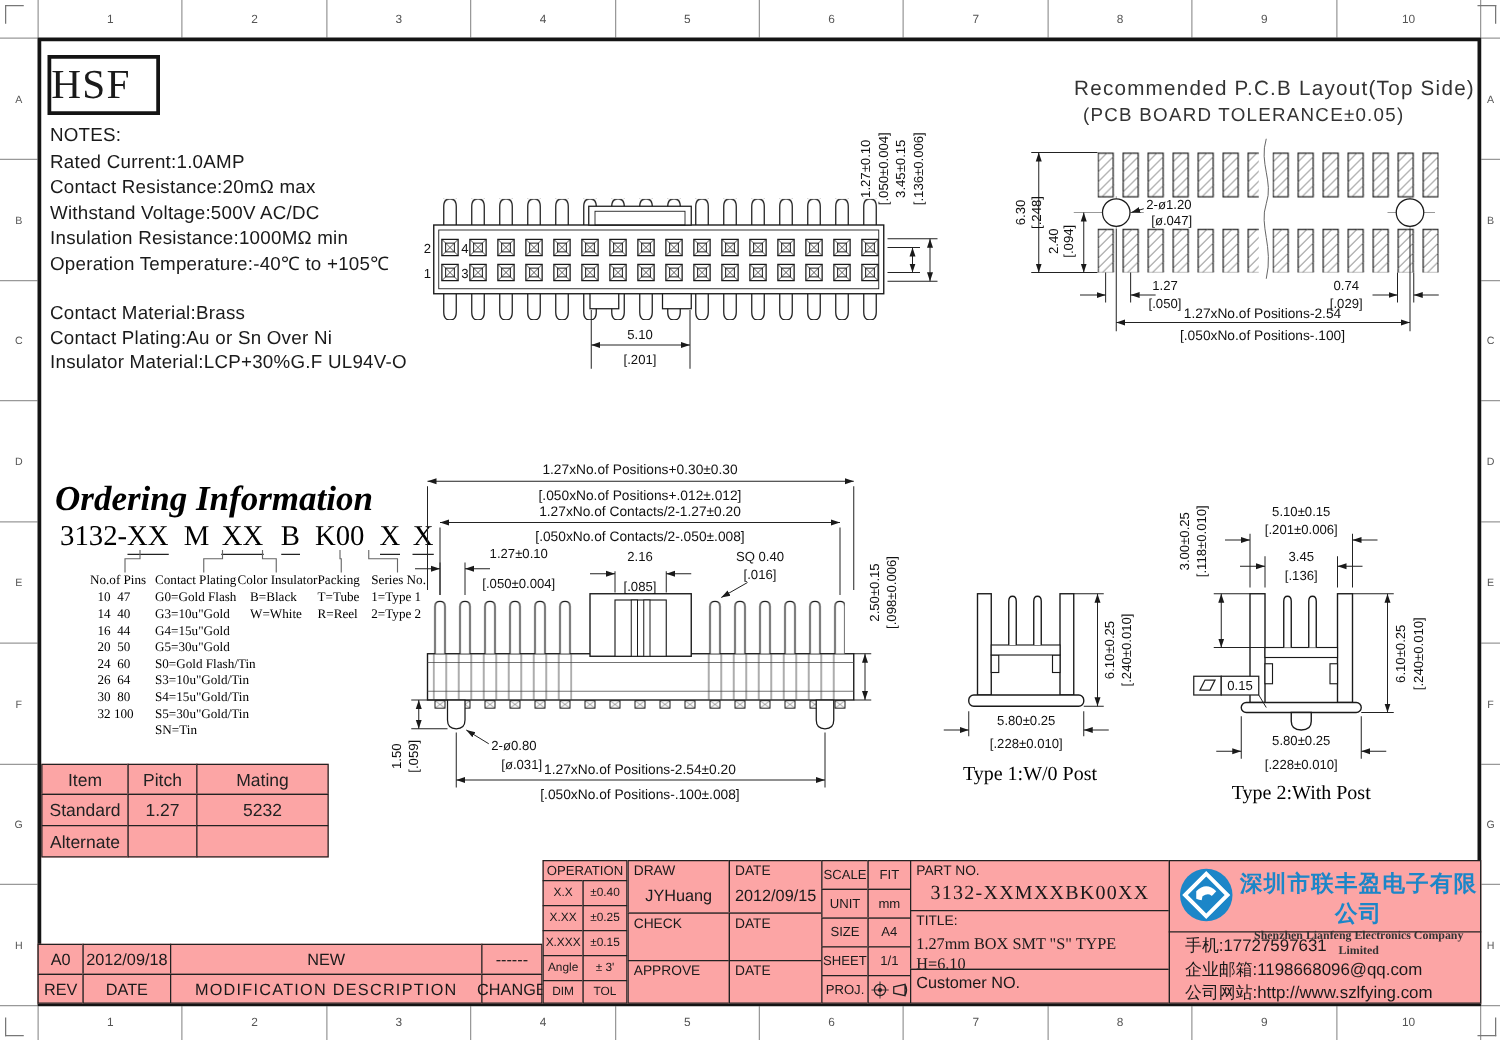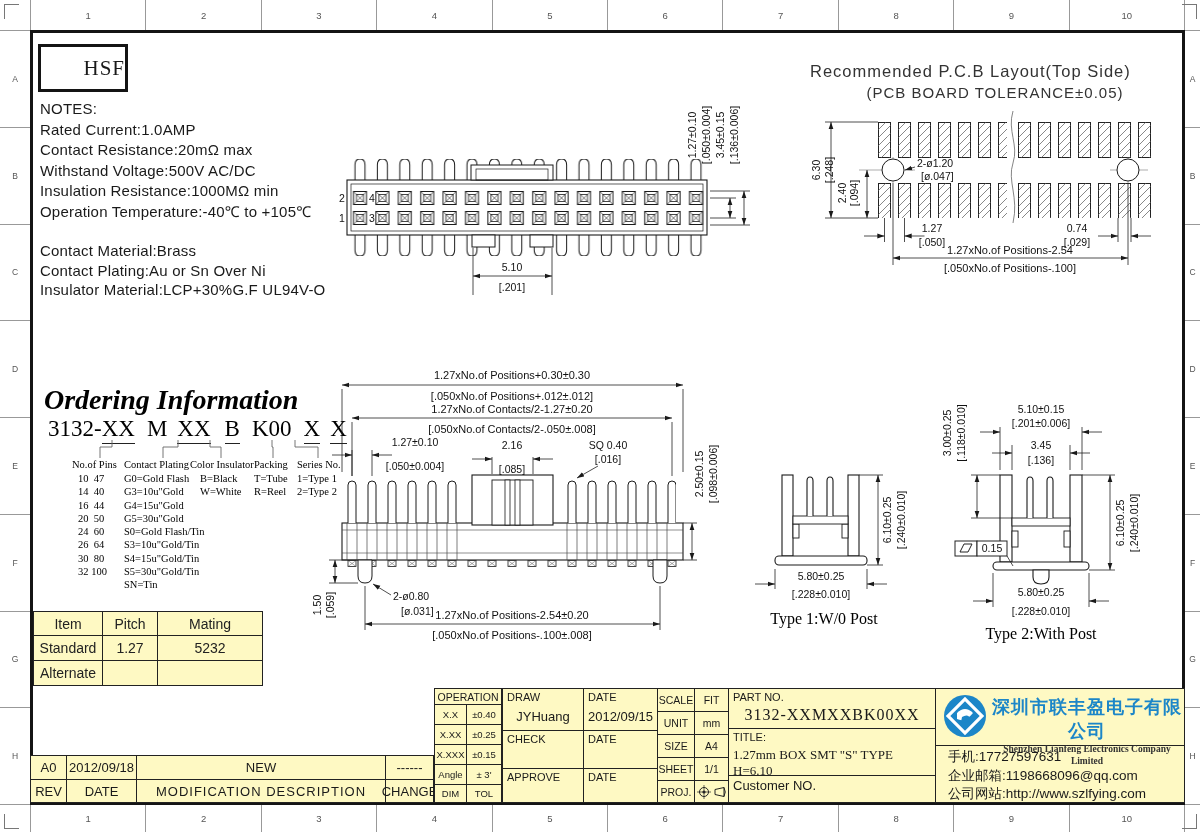--- a/index.html
+++ b/index.html
@@ -14,38 +14,38 @@
      font-size:9.5px;color:#555;border-right:1px solid #999}
   .rband-top .rc:first-child,.rband-bot .rc:first-child{border-left:1px solid #999}
   .rband-left,.rband-right{top:30px;width:30px;height:775px;display:flex;flex-direction:column}
   .rband-left{left:0}.rband-right{left:1185px;width:15px}
   .rband-left .rc,.rband-right .rc{flex:1;display:flex;align-items:center;justify-content:center;
      font-size:8.5px;color:#555;border-bottom:1px solid #999}
   .rband-left .rc:first-child,.rband-right .rc:first-child{border-top:1px solid #999}
   .corner{width:14px;height:14px}
   .frame{left:30px;top:30px;width:1149px;height:769px;border:3px solid #141414}
   .logobox{left:38px;top:44px;width:84px;height:42px;border:3px solid #141414;
-     display:flex;align-items:center;justify-content:flex-end;
-     font-family:"Liberation Serif",serif;font-size:21px;letter-spacing:1px}
+     display:flex;align-items:center;justify-content:flex-start;
+     font-family:"Liberation Serif",serif;font-size:33px;letter-spacing:1px}
   .notes{left:40px;top:99px;width:300px;font-size:15px;line-height:20.5px;letter-spacing:.2px}
   .notes2{left:40px;top:241px;width:300px;font-size:15px;line-height:19.5px;letter-spacing:.2px}
-  .pcbt1{left:810px;top:62px;width:370px;text-align:left;font-size:16.5px;letter-spacing:1px;color:#333}
+  .pcbt1{left:810px;top:62px;width:370px;text-align:right;font-size:16.5px;letter-spacing:1px;color:#333}
   .pcbt2{left:810px;top:84px;width:370px;text-align:center;font-size:15px;letter-spacing:1px;color:#333}
   .ser{font-family:"Liberation Serif",serif}
   .ordtitle{left:44px;top:384px;font-style:italic;font-weight:bold;font-size:28px;
      font-family:"Liberation Serif",serif;color:#000}
   .ordcode{left:48px;top:416px;font-family:"Liberation Serif",serif;font-size:23px;color:#000}
   .ordcode span{display:inline-block}
   .u{border-bottom:1.5px solid #222;padding-bottom:1px}
   .ocol{top:459px;font-family:"Liberation Serif",serif;font-size:10.5px;color:#000}
   .ocol .oh{margin-bottom:2px}
   .ocol .oi{line-height:13.3px;white-space:pre}
   
   .cell{position:absolute;border:1px solid #222;box-sizing:border-box;display:flex;
-        align-items:center;justify-content:center;font-size:13px;background:#fef9c3}
+        align-items:center;justify-content:center;font-size:13px;background:#fca5a5}
   .mcell{font-size:14px;color:#222}
   .lblcell{align-items:flex-start;justify-content:flex-start;padding:2px 0 0 4px;font-size:11px}
   .tbval{position:absolute;width:100%;text-align:center;font-size:13px}
   
   text.d{font:10.5px "Liberation Sans",sans-serif;fill:#111}
   text.dc{font:11px "Liberation Sans",sans-serif;fill:#111}
   text.cap{font:16px "Liberation Serif",serif;fill:#000}
   .co-cn{font-size:18px;font-weight:bold;color:#1c86c8;line-height:24px;letter-spacing:1px}
   .co-en{font-size:9.5px;font-weight:bold;font-family:"Liberation Serif",serif;color:#333;line-height:12px}
   .co-line{font-size:13.5px;font-weight:normal;color:#1a1a1a;line-height:18.5px}

